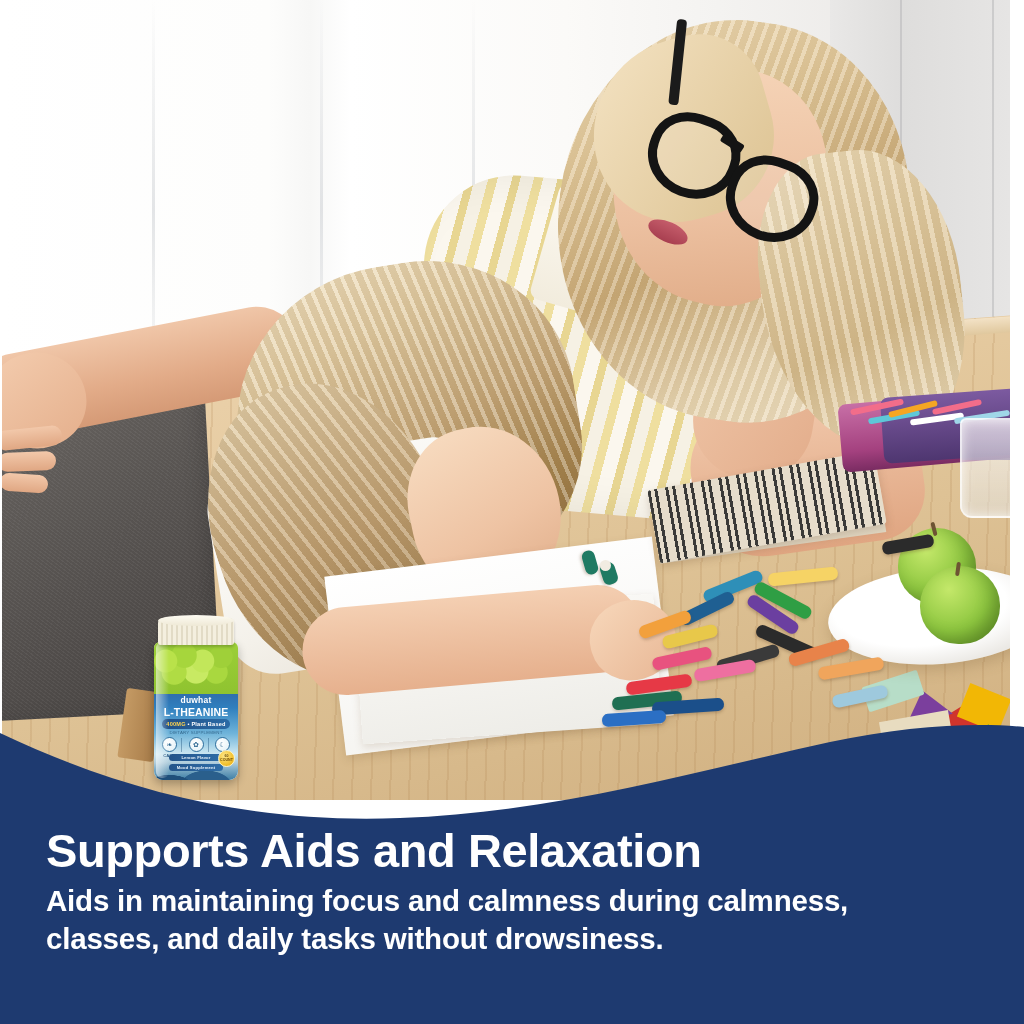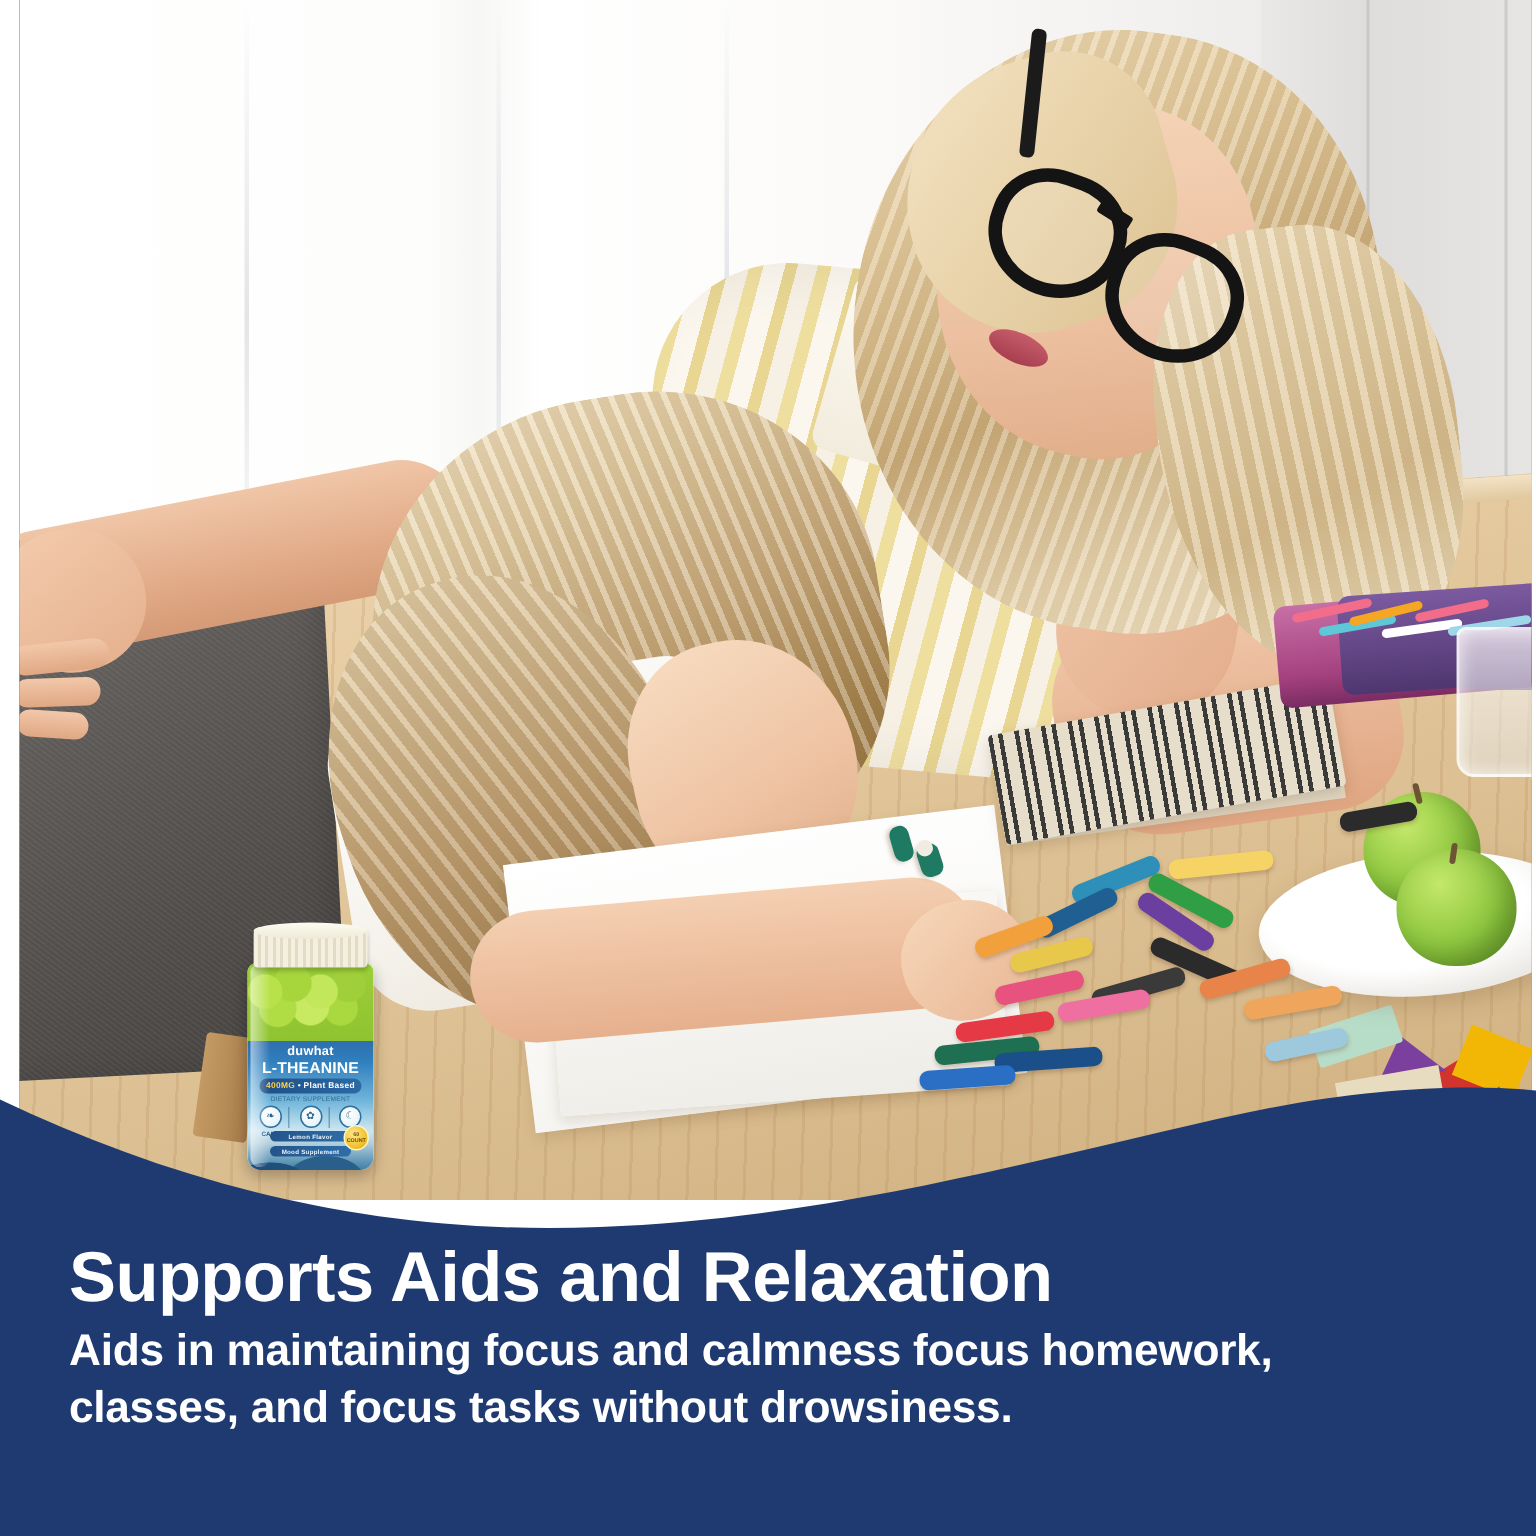--- a/index.html
+++ b/index.html
@@ -2,21 +2,21 @@
 <html><head>
 <meta charset="utf-8">
 <style>
   html,body{margin:0;padding:0;background:#fff;}
   body{width:1024px;height:1024px;overflow:hidden;
        font-family:"Liberation Sans",sans-serif;}
 
   #stage{position:relative;width:1024px;height:1024px;overflow:hidden;}
 
   
-  .photo{position:absolute;left:13px;top:0;width:1008px;height:800px;overflow:hidden;
+  .photo{position:absolute;left:2px;top:0;width:1008px;height:800px;overflow:hidden;
          background:#b91c1c;}
 
   
   .backdrop{position:absolute;left:0;top:0;width:1024px;height:520px;
     background:
       linear-gradient(90deg,#ffffff 0%,#fdfdfc 26%,#f7f7f6 30%,#ffffff 34%,#fbfaf8 55%,#f4f3f1 70%,#eceae8 86%,#e4e2e0 100%);
   }
   .curtain-seam{position:absolute;top:0;width:3px;height:420px;
     background:linear-gradient(180deg,rgba(210,212,214,.0),rgba(205,208,212,.55),rgba(210,212,214,.0));}
   .door-panel{position:absolute;right:0;top:0;width:180px;height:470px;
@@ -431,18 +431,18 @@
 
   <div class="navy">
     <svg width="1024" height="1024" viewBox="0 0 1024 1024" xmlns="http://www.w3.org/2000/svg">
       <path id="wavepath" d="M0,733 C120,790 250,824 400,818 C560,812 700,770 830,742 C905,726 975,722 1024,727 L1024,1024 L0,1024 Z" fill="#1e3a70"></path>
     </svg>
   </div>
 
   <div class="copy">
     <h1 class="headline">Supports Aids and Relaxation</h1>
     <p class="subcopy">
-      <span>Aids in maintaining focus and calmness focus homework,</span>
-      <span>classes, and focus tasks without  drowsiness.</span>
+      <span>Aids in maintaining focus and calmness during calmness,</span>
+      <span>classes, and daily tasks without  drowsiness.</span>
     </p>
   </div>
 
 </div>
 
 </body></html>

